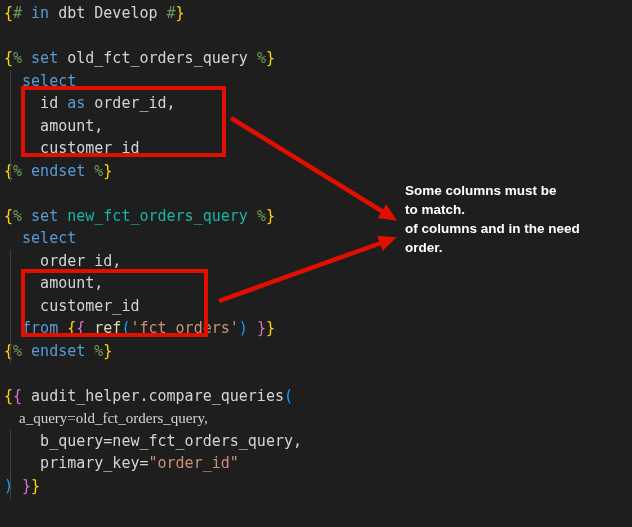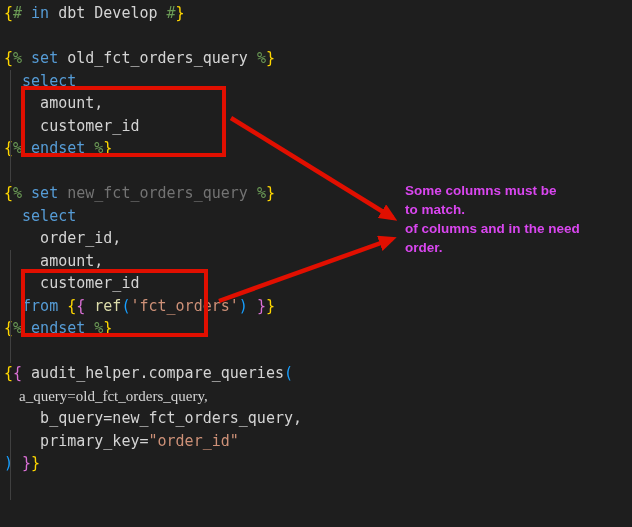--- a/index.html
+++ b/index.html
@@ -41,25 +41,26 @@
   }
 </style>
 </head>
 <body>
 
 <div class="code-area">
     <div class="code-line"><span style="color: rgb(255, 215, 0);">{</span><span style="color: rgb(106, 153, 85);">#</span><span style="color: rgb(212, 212, 212);"> </span><span style="color: rgb(86, 156, 214);">in</span><span style="color: rgb(212, 212, 212);"> dbt Develop </span><span style="color: rgb(106, 153, 85);">#</span><span style="color: rgb(255, 215, 0);">}</span></div>
     <div class="code-line"> </div>
     <div class="code-line"><span style="color: rgb(255, 215, 0);">{</span><span style="color: rgb(106, 153, 85);">%</span><span style="color: rgb(212, 212, 212);"> </span><span style="color: rgb(86, 156, 214);">set</span><span style="color: rgb(212, 212, 212);"> old_fct_orders_query </span><span style="color: rgb(106, 153, 85);">%</span><span style="color: rgb(255, 215, 0);">}</span></div>
     <div class="code-line"><span style="color: rgb(212, 212, 212);">  </span><span style="color: rgb(86, 156, 214);">select</span></div>
+    <div class="code-line"><span style="color: rgb(212, 212, 212);">    id </span><span style="color: rgb(86, 156, 214);">as</span><span style="color: rgb(212, 212, 212);"> order_id,</span></div>
     <div class="code-line"><span style="color: rgb(212, 212, 212);">    amount,</span></div>
     <div class="code-line"><span style="color: rgb(212, 212, 212);">    customer_id</span></div>
     <div class="code-line"><span style="color: rgb(255, 215, 0);">{</span><span style="color: rgb(106, 153, 85);">%</span><span style="color: rgb(212, 212, 212);"> </span><span style="color: rgb(86, 156, 214);">endset</span><span style="color: rgb(212, 212, 212);"> </span><span style="color: rgb(106, 153, 85);">%</span><span style="color: rgb(255, 215, 0);">}</span></div>
     <div class="code-line"> </div>
-    <div class="code-line"><span style="color: rgb(255, 215, 0);">{</span><span style="color: rgb(106, 153, 85);">%</span><span style="color: rgb(212, 212, 212);"> </span><span style="color: rgb(86, 156, 214);">set</span><span style="color: #737373;"> new_fct_orders_query </span><span style="color: rgb(106, 153, 85);">%</span><span style="color: rgb(255, 215, 0);">}</span></div>
+    <div class="code-line"><span style="color: rgb(255, 215, 0);">{</span><span style="color: rgb(106, 153, 85);">%</span><span style="color: rgb(212, 212, 212);"> </span><span style="color: rgb(86, 156, 214);">set</span><span style="color: #14b8a6;"> new_fct_orders_query </span><span style="color: rgb(106, 153, 85);">%</span><span style="color: rgb(255, 215, 0);">}</span></div>
     <div class="code-line"><span style="color: rgb(212, 212, 212);">  </span><span style="color: rgb(86, 156, 214);">select</span></div>
     <div class="code-line"><span style="color: rgb(212, 212, 212);">    order_id,</span></div>
     <div class="code-line"><span style="color: rgb(212, 212, 212);">    amount,</span></div>
     <div class="code-line"><span style="color: rgb(212, 212, 212);">    customer_id</span></div>
     <div class="code-line"><span style="color: rgb(212, 212, 212);">  </span><span style="color: rgb(86, 156, 214);">from</span><span style="color: rgb(212, 212, 212);"> </span><span style="color: rgb(255, 215, 0);">{</span><span style="color: rgb(218, 112, 214);">{</span><span style="color: rgb(212, 212, 212);"> </span><span style="color: rgb(220, 220, 170);">ref</span><span style="color: rgb(23, 159, 255);">(</span><span style="color: rgb(206, 145, 120);">'fct_orders'</span><span style="color: rgb(23, 159, 255);">)</span><span style="color: rgb(212, 212, 212);"> </span><span style="color: rgb(218, 112, 214);">}</span><span style="color: rgb(255, 215, 0);">}</span></div>
     <div class="code-line"><span style="color: rgb(255, 215, 0);">{</span><span style="color: rgb(106, 153, 85);">%</span><span style="color: rgb(212, 212, 212);"> </span><span style="color: rgb(86, 156, 214);">endset</span><span style="color: rgb(212, 212, 212);"> </span><span style="color: rgb(106, 153, 85);">%</span><span style="color: rgb(255, 215, 0);">}</span></div>
     <div class="code-line"> </div>
     <div class="code-line"><span style="color: rgb(255, 215, 0);">{</span><span style="color: rgb(218, 112, 214);">{</span><span style="color: rgb(212, 212, 212); text-align: center;"> audit_helper.compare_queries</span><span style="color: rgb(23, 159, 255);">(</span></div>
     <div class="code-line"><span style="color: rgb(212, 212, 212); font-family: Liberation Serif, serif;">    a_query=old_fct_orders_query,</span></div>
     <div class="code-line"><span style="color: rgb(212, 212, 212);">    b_query=new_fct_orders_query,</span></div>
@@ -77,18 +78,18 @@
 <svg class="arrows-overlay" width="632" height="527" viewBox="0 0 632 527">
   <defs>
     <marker id="arrowhead" markerUnits="userSpaceOnUse" markerWidth="18" markerHeight="16" refX="13" refY="8" orient="auto">
       <polygon points="0,0 18,8 0,16" fill="#e10f00"></polygon>
     </marker>
   </defs>
   <line x1="231" y1="118" x2="393" y2="218" stroke="#e10f00" stroke-width="4.5" marker-end="url(#arrowhead)"></line>
   <line x1="219" y1="301" x2="392" y2="239" stroke="#e10f00" stroke-width="4.5" marker-end="url(#arrowhead)"></line>
 </svg>
 
-<div class="annotation-text" style="color: #d946ef;">
+<div class="annotation-text" style="color: #ffffff;">
   <div>Some columns must be</div>
   <div>to match.</div>
   <div>of columns and in the need</div>
   <div>order.</div>
 </div>
 
 </body></html>

